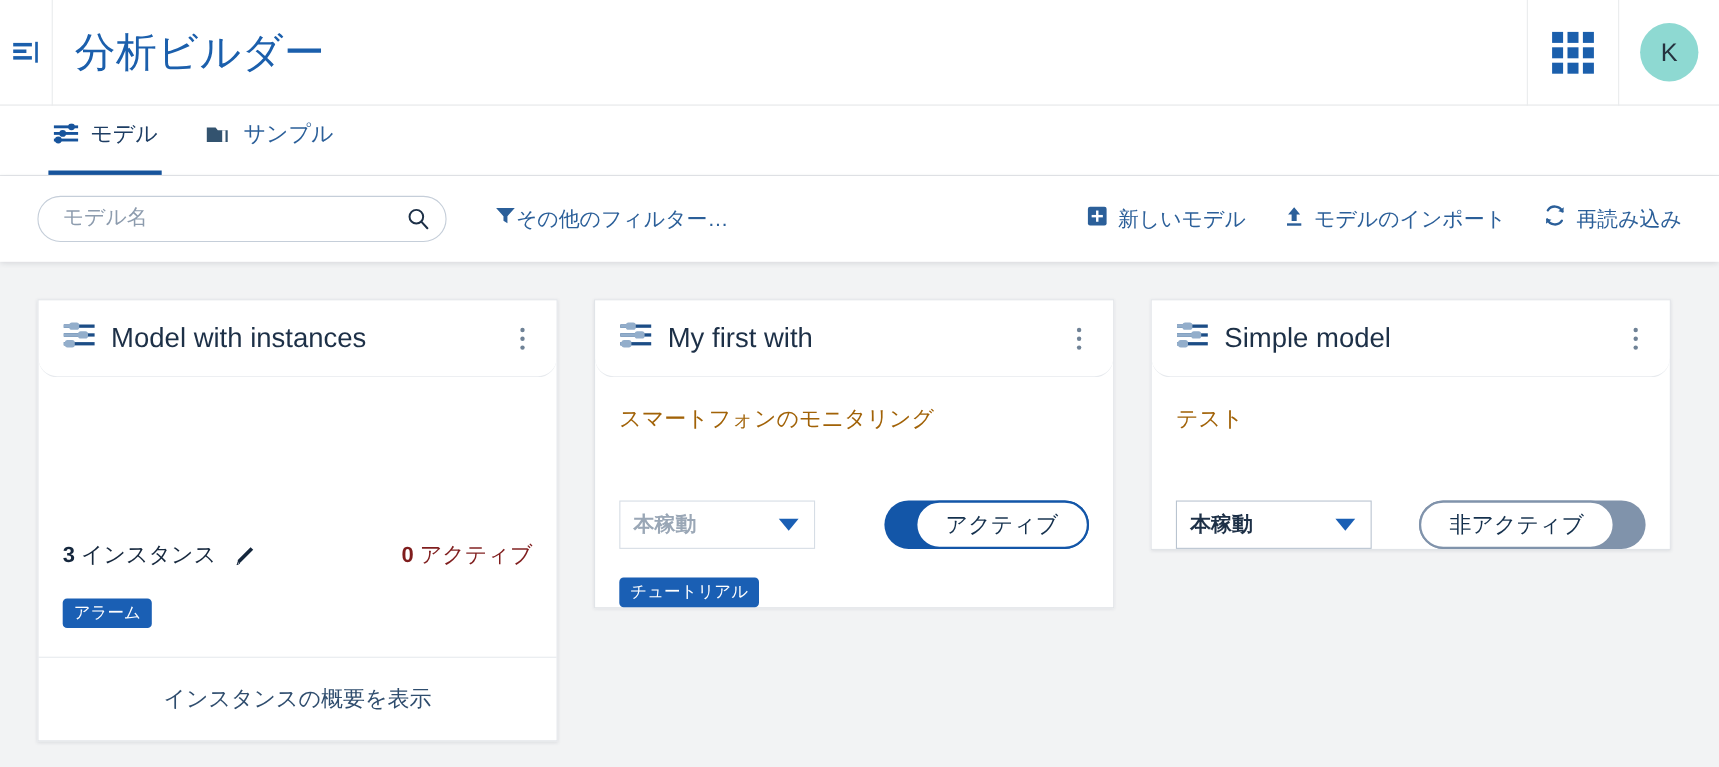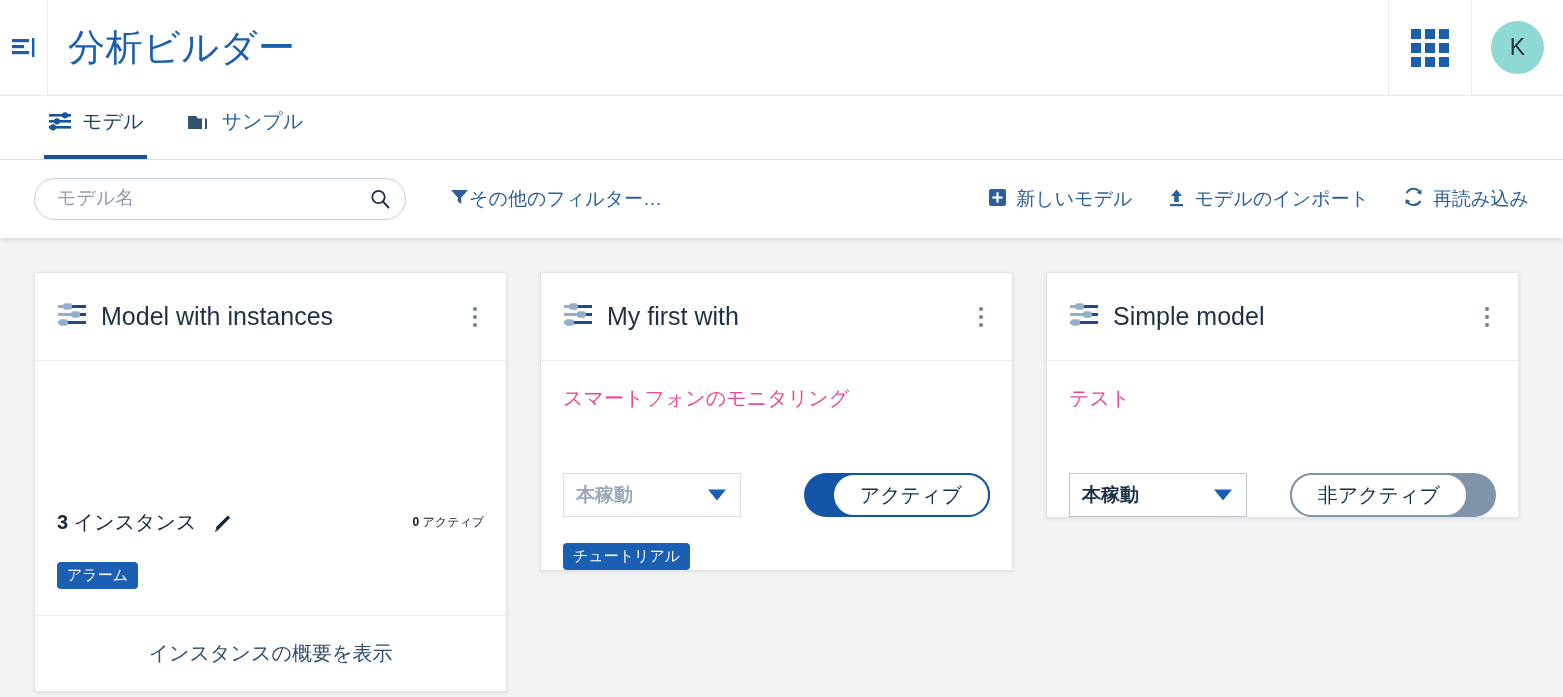--- a/index.html
+++ b/index.html
@@ -188,25 +188,26 @@
 
   .card {
     width: 473px;
     background: #ffffff;
     border: 1px solid #e1e4e8;
     box-shadow: 0 1px 3px rgba(40,50,70,0.10);
     display: flex;
     flex-direction: column;
   }
   .card-header {
-    height: 88px;
+    height: 70px;
     display: flex;
     align-items: center;
     padding: 0 18px 0 22px;
     border-bottom: 1px solid #e7eaee;
+    border-radius: 17px;
   }
   .card-title {
     font-size: 25px;
     color: #1d3047;
     margin-left: 14px;
     flex: 1 1 auto;
     white-space: nowrap;
     overflow: hidden;
     text-overflow: ellipsis;
     font-weight: 400;
@@ -220,21 +221,21 @@
   }
   .kebab i { width: 4px; height: 4px; border-radius: 50%; background: #6f8296; display:block; }
 
   .card-body {
     position: relative;
     padding: 24px 22px 0 22px;
     flex: 1 1 auto;
   }
   .card-desc {
     font-size: 20px;
-    color: #ec4899;
+    color: #a16207;
     min-height: 28px;
   }
 
   
   .instances-row {
     display: flex;
     align-items: center;
     margin-top: 96px;
   }
   .instances-count {
@@ -243,22 +244,22 @@
   }
   .instances-count b { font-weight: 700; }
   .pencil-btn {
     margin-left: 16px;
     cursor: pointer;
     display: flex;
     align-items: center;
   }
   .active-count {
     margin-left: auto;
-    font-size: 12px;
-    color: #0f172a;
+    font-size: 20px;
+    color: #7f1d1d;
   }
   .active-count b { font-weight: 700; }
 
   .badge-row { margin-top: 26px; min-height: 26px; display: flex; }
   .badge {
     display: inline-flex;
     align-items: center;
     background: #1a5fb4;
     color: #ffffff;
     font-size: 15px;

